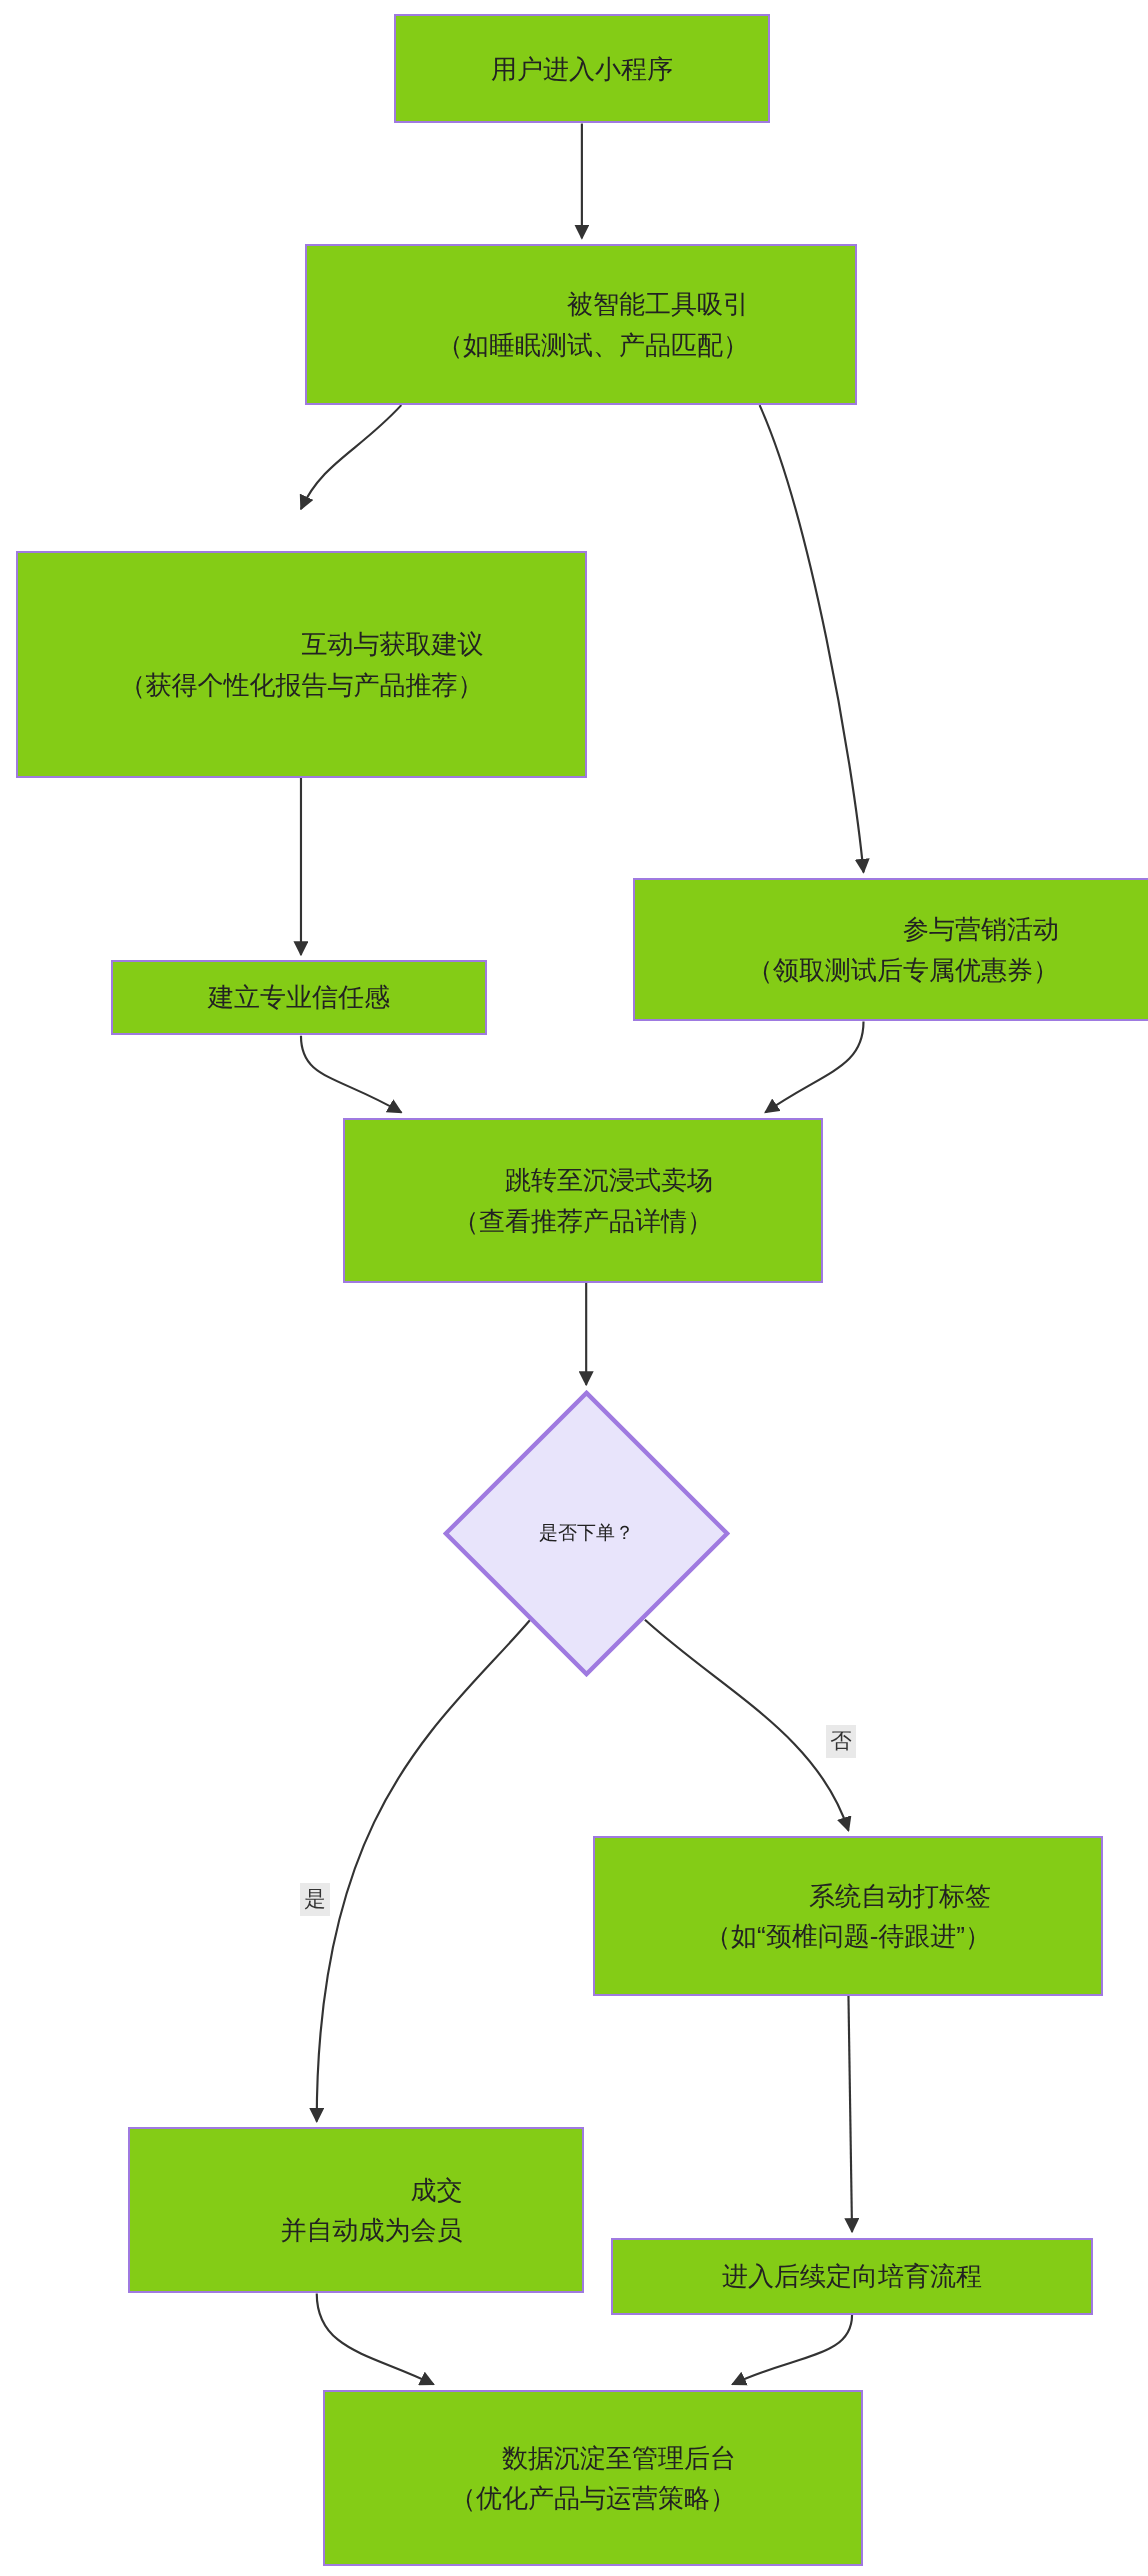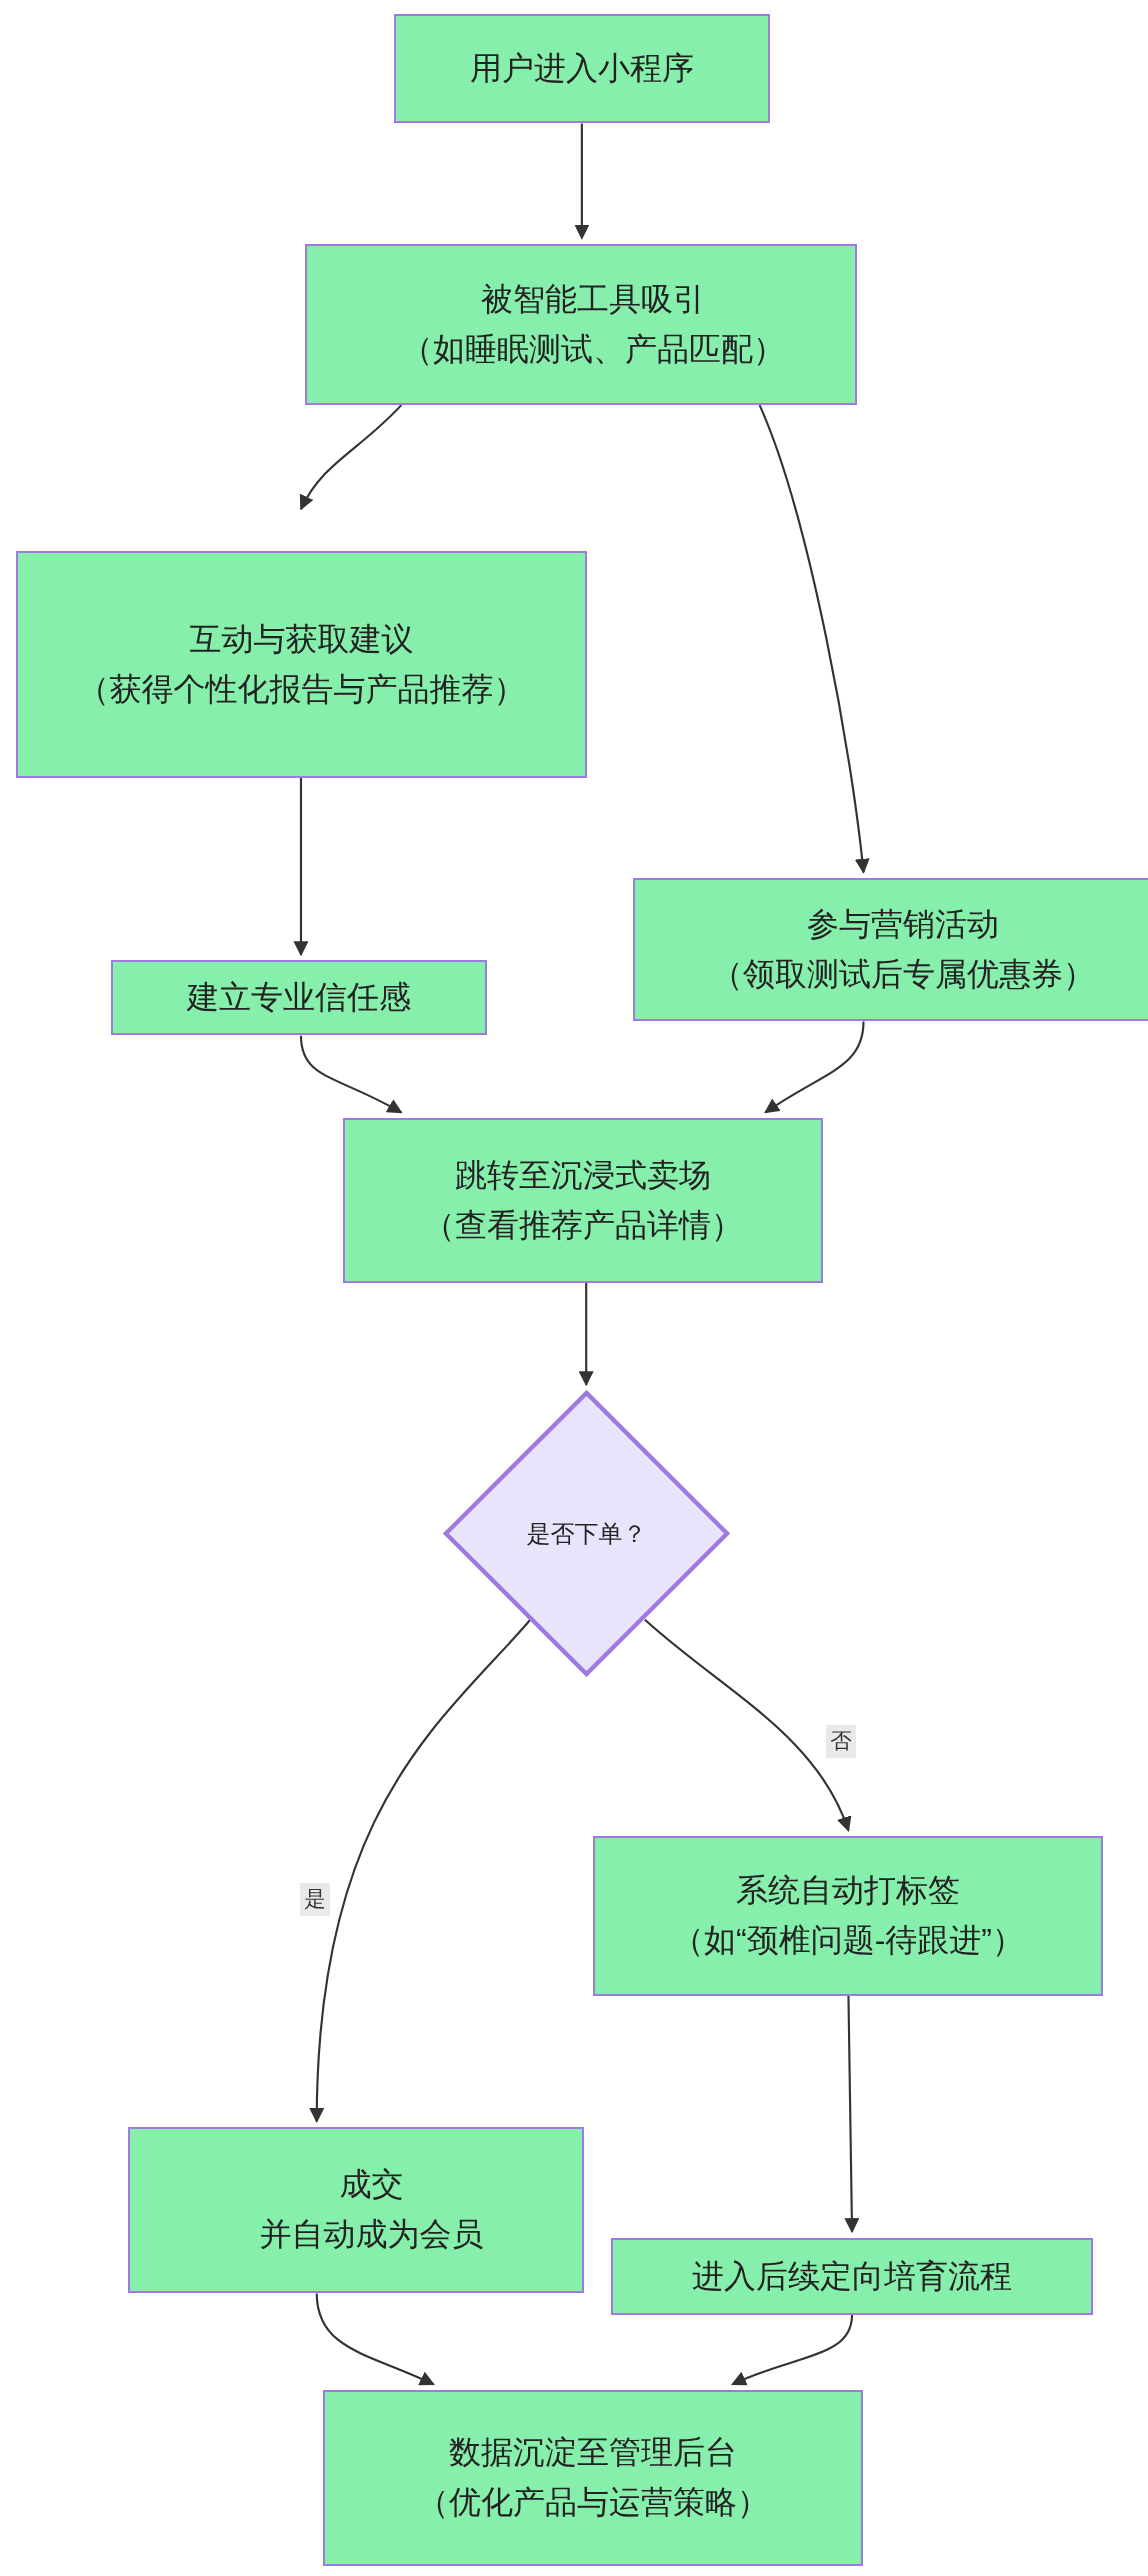--- a/index.html
+++ b/index.html
@@ -21,28 +21,28 @@
     position: absolute;
     left: 0;
     top: 0;
     width: 1148px;
     height: 2576px;
     pointer-events: none;
   }
   .node {
     position: absolute;
     box-sizing: border-box;
-    background: #86efac;
+    background: #84cc16;
     border: 2.2px solid #9f7ae0;
     display: flex;
     align-items: center;
     justify-content: center;
-    text-align: center;
+    text-align: right;
     color: #222222;
-    font-size: 32px;
+    font-size: 26px;
     line-height: 1.55;
     z-index: 3;
   }
   .node .label {
     padding: 0 11.5px;
     white-space: pre-line;
   }
   .diamond-wrap {
     position: absolute;
     z-index: 3;
@@ -53,21 +53,21 @@
   .diamond-shape {
     position: absolute;
     left: 0;
     top: 0;
     width: 100%;
     height: 100%;
   }
   .diamond-wrap .label {
     position: relative;
     z-index: 2;
-    font-size: 24px;
+    font-size: 19px;
     color: #222222;
     text-align: right;
     line-height: 1.5;
   }
   .edge-label {
     position: absolute;
     background: #e9e9e9;
     color: #333333;
     font-size: 21.5px;
     line-height: 1.2;

